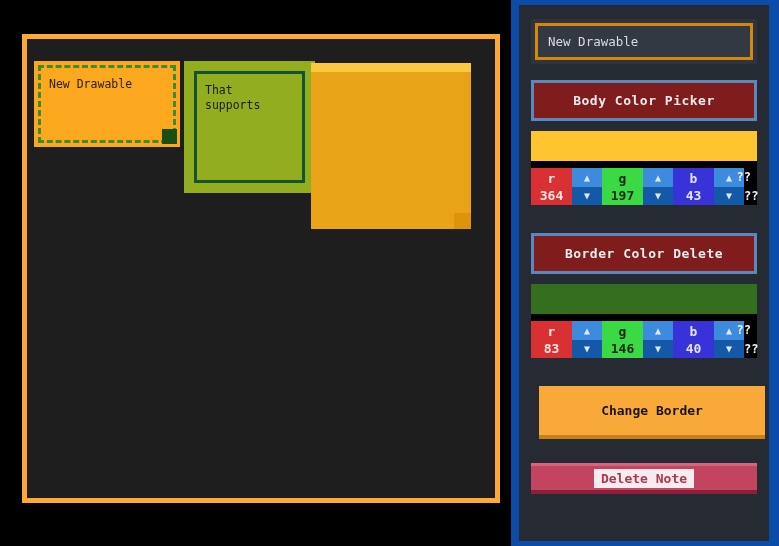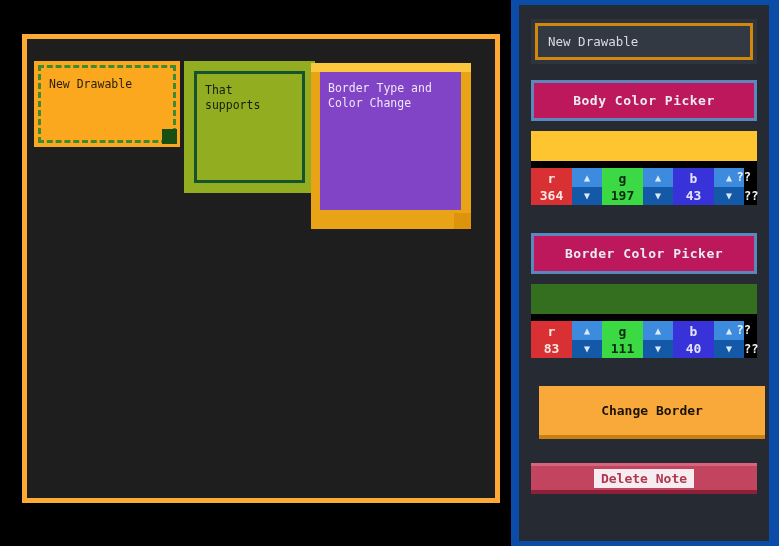--- a/index.html
+++ b/index.html
@@ -154,21 +154,21 @@
     font-size: 12.5px;
     padding: 8px 10px;
     outline: none;
   }
 
   
   .picker-btn {
     display: block;
     width: 100%;
     box-sizing: border-box;
-    background: #be185d;
+    background: #7f1d1d;
     border: 3px solid #5B87BD;
     color: #E8ECF1;
     font-family: inherit;
     font-size: 13px;
     font-weight: bold;
     letter-spacing: 0.5px;
     padding: 10px 6px;
     text-align: center;
     cursor: pointer;
   }
@@ -310,24 +310,20 @@
         </div>
 
         <div class="note" id="note-2">
           <div class="note-inner">
             <div class="note-text">That supports</div>
           </div>
         </div>
 
         <div class="note" id="note-3">
           <div class="band-top"></div>
-          <div class="note-inner">
-            <div class="note-text">Border Type and
-Color Change</div>
-          </div>
           <div class="resize-handle"></div>
         </div>
 
       </div>
     </div>
   </div>
 
   <div id="sidebar">
     <div id="sidebar-inner">
 
@@ -365,37 +361,37 @@
             <div class="spin-up">▲</div>
             <div class="spin-dn">▼</div>
           </div>
           <div class="qq-cell">
             <span class="qq-top">??</span>
             <span class="qq-bot">??</span>
           </div>
         </div>
       </div>
 
-      <div class="picker-btn" style="margin-top:28px;">Border Color Picker</div>
+      <div class="picker-btn" style="margin-top:28px;">Border Color Delete</div>
 
       <div class="color-widget">
         <div class="color-swatch" style="background:#336F1E"></div>
         <div class="swatch-gap"></div>
         <div class="rgb-row">
           <div class="rgb-channel ch-r">
             <span class="ch-name">r</span>
             <span class="ch-val">83</span>
           </div>
           <div class="spinner">
             <div class="spin-up">▲</div>
             <div class="spin-dn">▼</div>
           </div>
           <div class="rgb-channel ch-g">
             <span class="ch-name">g</span>
-            <span class="ch-val">111</span>
+            <span class="ch-val">146</span>
           </div>
           <div class="spinner">
             <div class="spin-up">▲</div>
             <div class="spin-dn">▼</div>
           </div>
           <div class="rgb-channel ch-b">
             <span class="ch-name">b</span>
             <span class="ch-val">40</span>
           </div>
           <div class="spinner">

